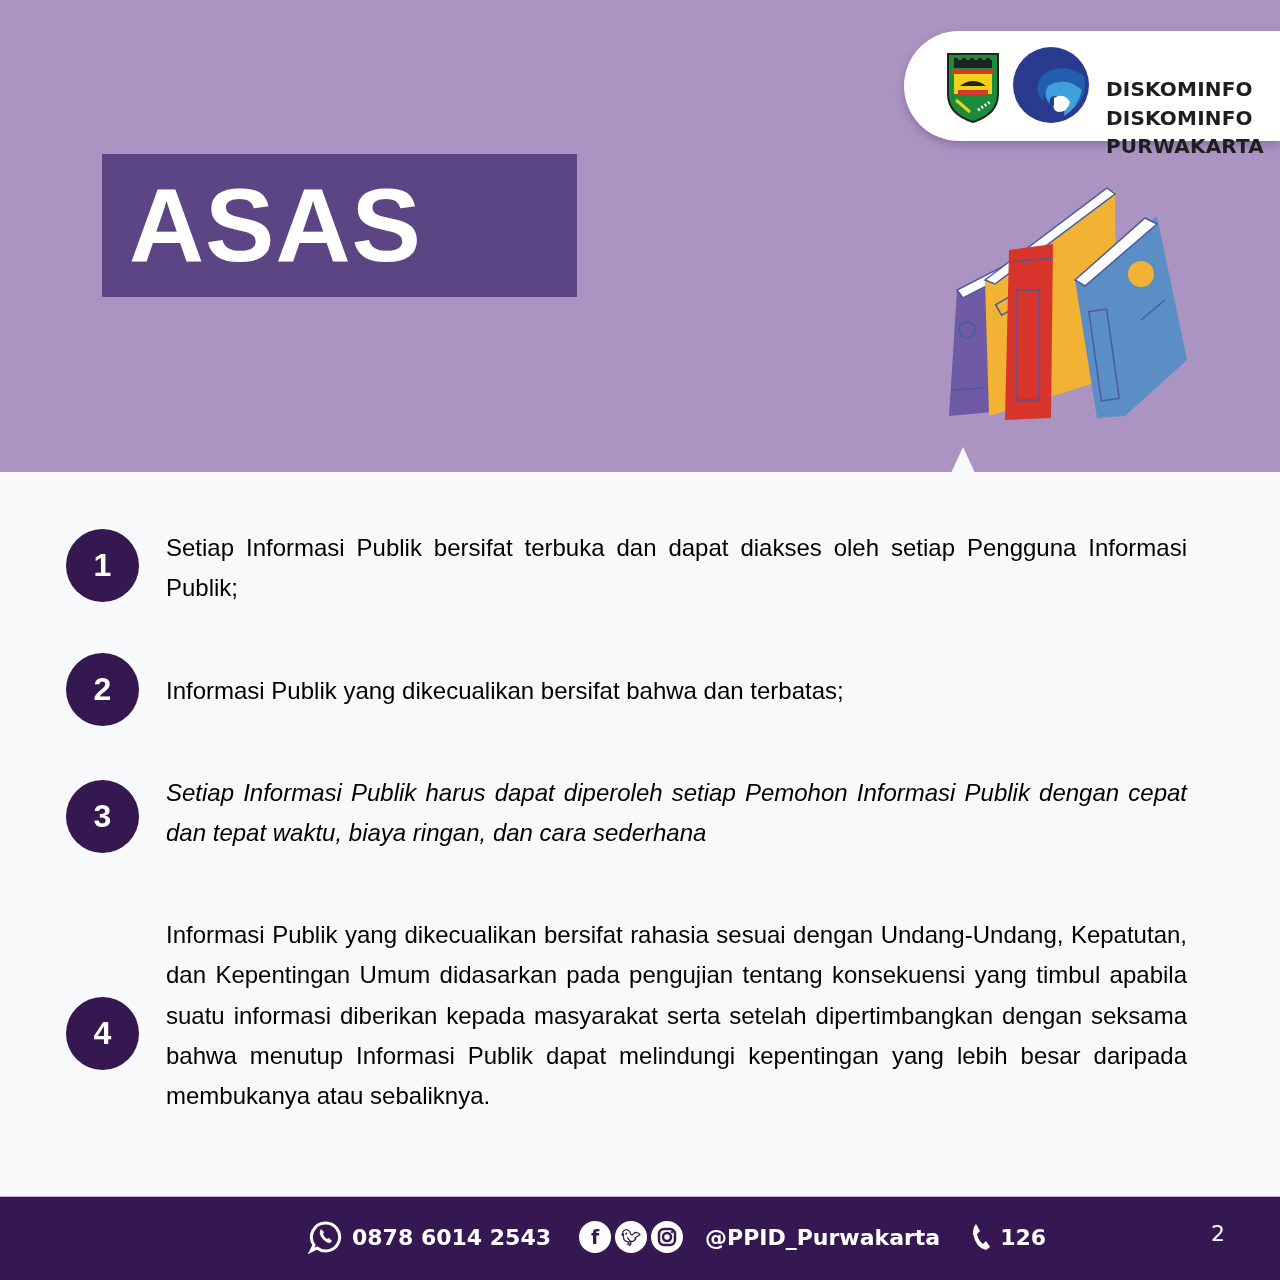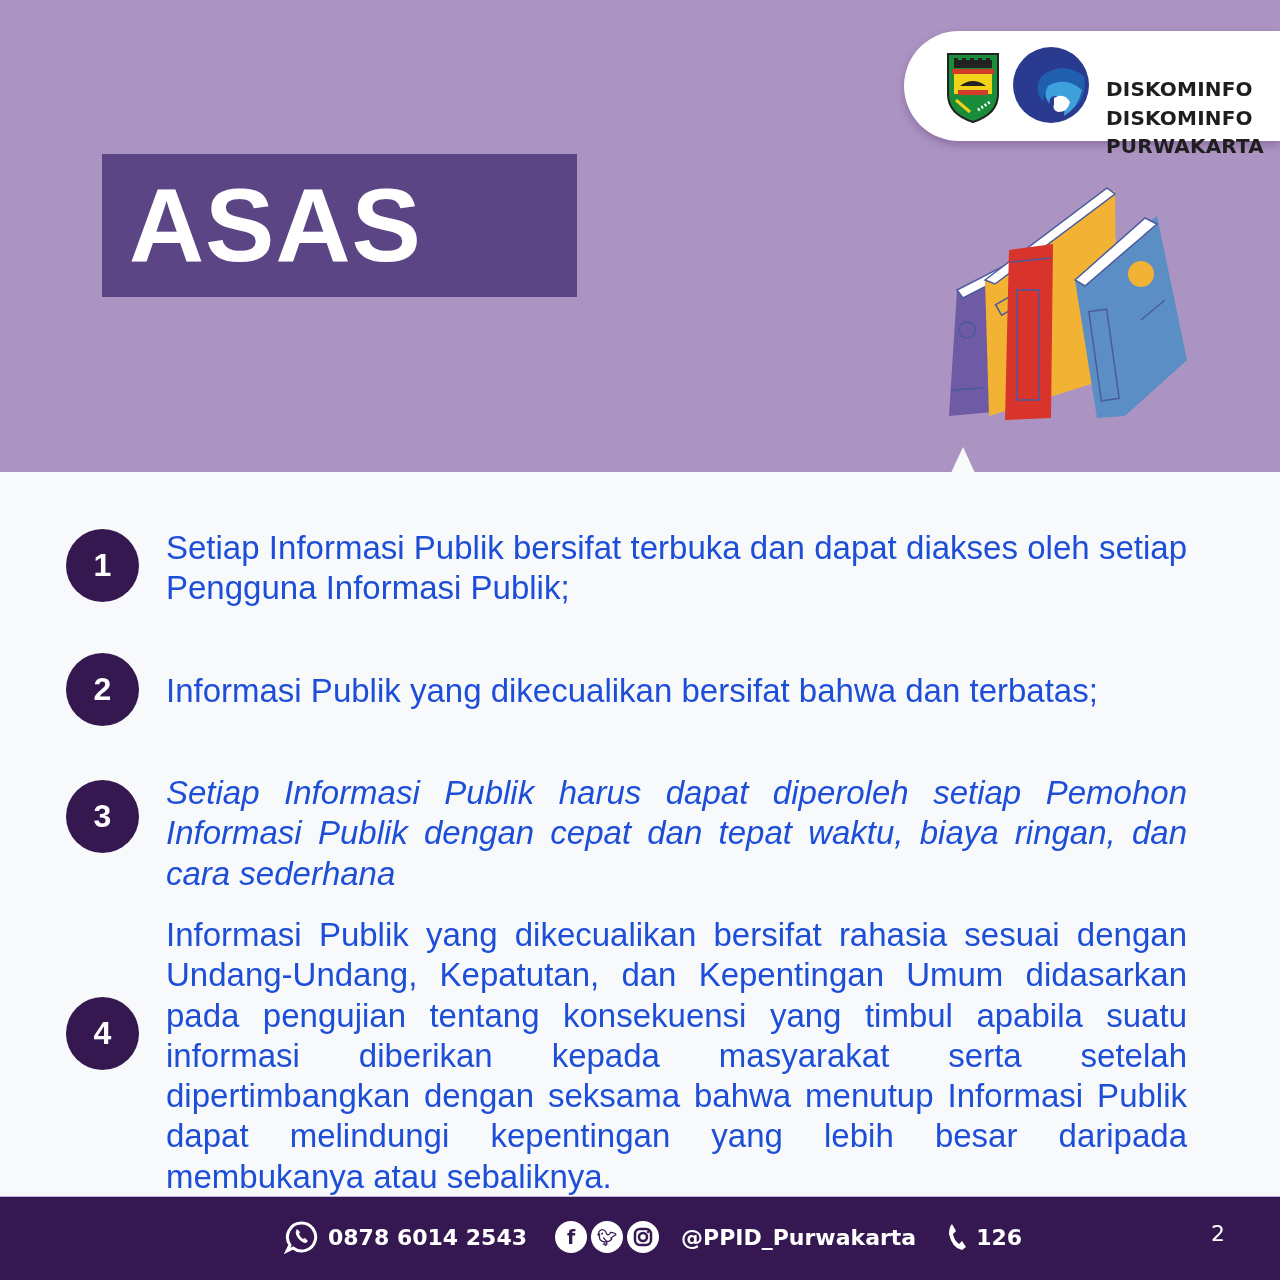--- a/index.html
+++ b/index.html
@@ -62,30 +62,30 @@
     .item { position: absolute; left: 0; width: 1280px; }
     .badge {
       position: absolute; left: 66px; width: 73px; height: 73px; border-radius: 50%;
       background: #34184f; color: #ffffff;
       font-family: "Liberation Sans", sans-serif; font-weight: bold; font-size: 32px;
       display: flex; align-items: center; justify-content: center;
     }
     .item-text {
       position: absolute; left: 166px; width: 1021px;
       font-family: "Liberation Sans", sans-serif;
-      font-size: 33px; line-height: 40.3px; color: #1d4ed8;
+      font-size: 24px; line-height: 40.3px; color: #000000;
       text-align: justify;
     }
     .footer {
       position: absolute; left: 0; top: 1196px; width: 1280px; height: 84px;
       background: #351851;
       border-top: 1px solid #c6b0da;
     }
     .footer-row {
-      position: absolute; left: 284px; top: 20px; height: 40px;
+      position: absolute; left: 308px; top: 20px; height: 40px;
       display: flex; align-items: center; color: #ffffff;
       font-family: "DejaVu Sans", sans-serif; font-weight: bold; font-size: 22px;
     }
     .f-icon { display: inline-flex; align-items: center; justify-content: center; }
     .social-circle {
       width: 32px; height: 32px; border-radius: 50%; background: #ffffff; color: #351851;
       font-family: "DejaVu Sans", sans-serif; font-weight: bold; font-size: 19px;
       margin-right: 4px;
     }
     .page-number {

